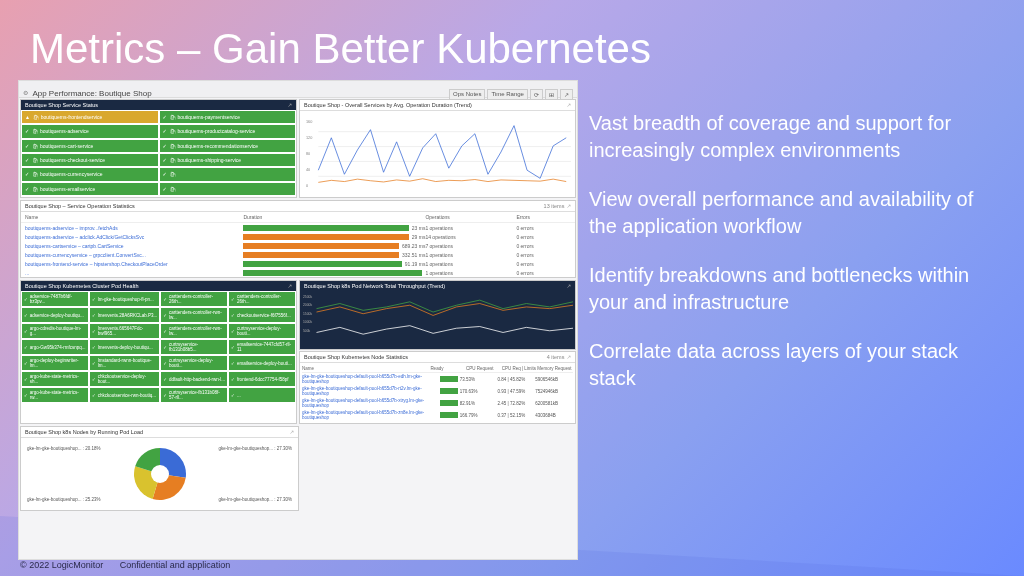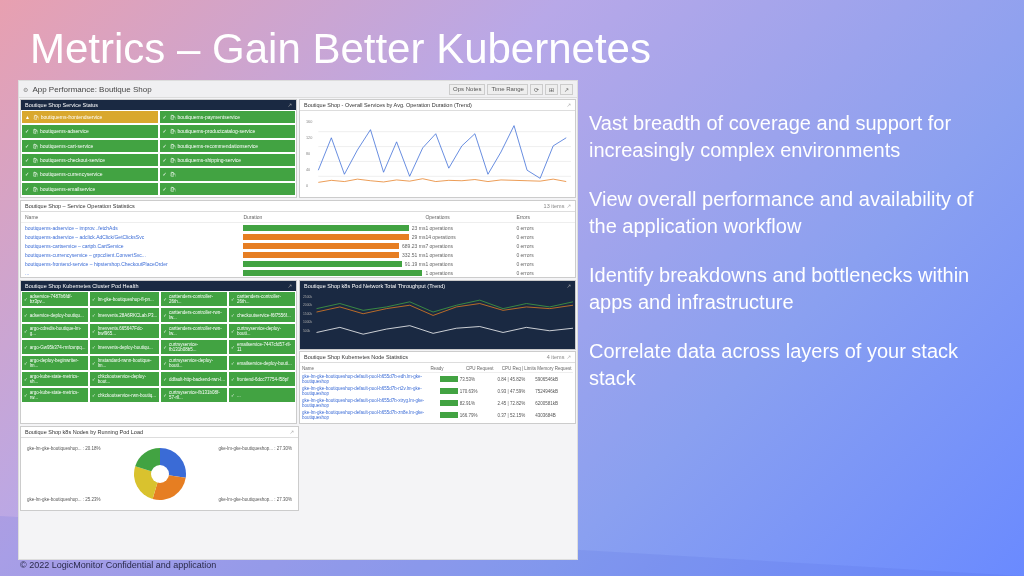--- a/index.html
+++ b/index.html
@@ -14,40 +14,40 @@
   }
   .bullets {
     position: absolute; right: 25px; top: 110px; width: 430px;
     color: #fff; font-size: 20px; line-height: 1.35;
   }
   .bullets li { margin-bottom: 22px; list-style: disc; margin-left: 20px; font-weight: 300;}
   .footer {
     position: absolute; bottom: 6px; left: 20px;
     color: #2a2a4a; font-size: 9px;
   }
-  .footer span:first-child { }
+  .footer span:first-child { margin-right: 14px; }
   .triangle {
     position: absolute; bottom: 0; left: 0;
     width: 0; height: 0;
     border-right: 1024px solid transparent;
     border-bottom: 60px solid rgba(80,100,220,0.15);
   }
 
   
   .dash {
     position: absolute; top: 80px; left: 18px;
     width: 560px; height: 480px;
     background: #f4f4f6;
     font-size: 6px;
     color: #333;
     border: 1px solid #ddd;
     overflow: hidden;
   }
   .dash-hdr {
-    height: 14px; background: #f0f0f2; display:flex; align-items:center;
+    height: 14px; background: #f0f0f2; display:flex; align-items:flex-start;
     padding: 8px 4px; border-bottom:1px solid #ddd;
   }
   .dash-hdr .gear { margin-right:4px; color:#888;}
   .dash-hdr .ttl { font-size:8px; color:#444; flex:1;}
   .dash-hdr .btns { display:flex; gap:2px;}
   .dash-hdr .btn { background:#eee; border:1px solid #ccc; padding:1px 3px; color:#555;}
   .grid { display:grid; grid-template-columns: 1fr 1fr; grid-auto-rows:min-content;}
   .panel { border:1px solid #ccc; margin:1px; background:#fff; position:relative;}
   .panel-hdr { background:#1a2942; color:#fff; padding:2px 4px; font-size:5.5px; display:flex;}
   .panel-hdr.lite { background:#fff; color:#333; border-bottom:1px solid #ddd;}
@@ -104,21 +104,21 @@
 </head>
 <body>
 
 <div class="triangle"></div>
 
 <div class="title">Metrics – Gain Better Kubernetes</div>
 
 <ul class="bullets">
   <li>Vast breadth of coverage and support for increasingly complex environments</li>
   <li>View overall performance and availability of the application workflow</li>
-  <li>Identify breakdowns and bottlenecks within apps and infrastructure</li>
+  <li>Identify breakdowns and bottlenecks within your and infrastructure</li>
   <li>Correlate data across layers of your stack stack</li>
 </ul>
 
 <div class="dash">
   <div class="dash-hdr">
     <span class="gear">⚙</span>
     <span class="ttl">App Performance: Boutique Shop</span>
     <div class="btns">
       <span class="btn">Ops Notes</span>
       <span class="btn">Time Range</span>

